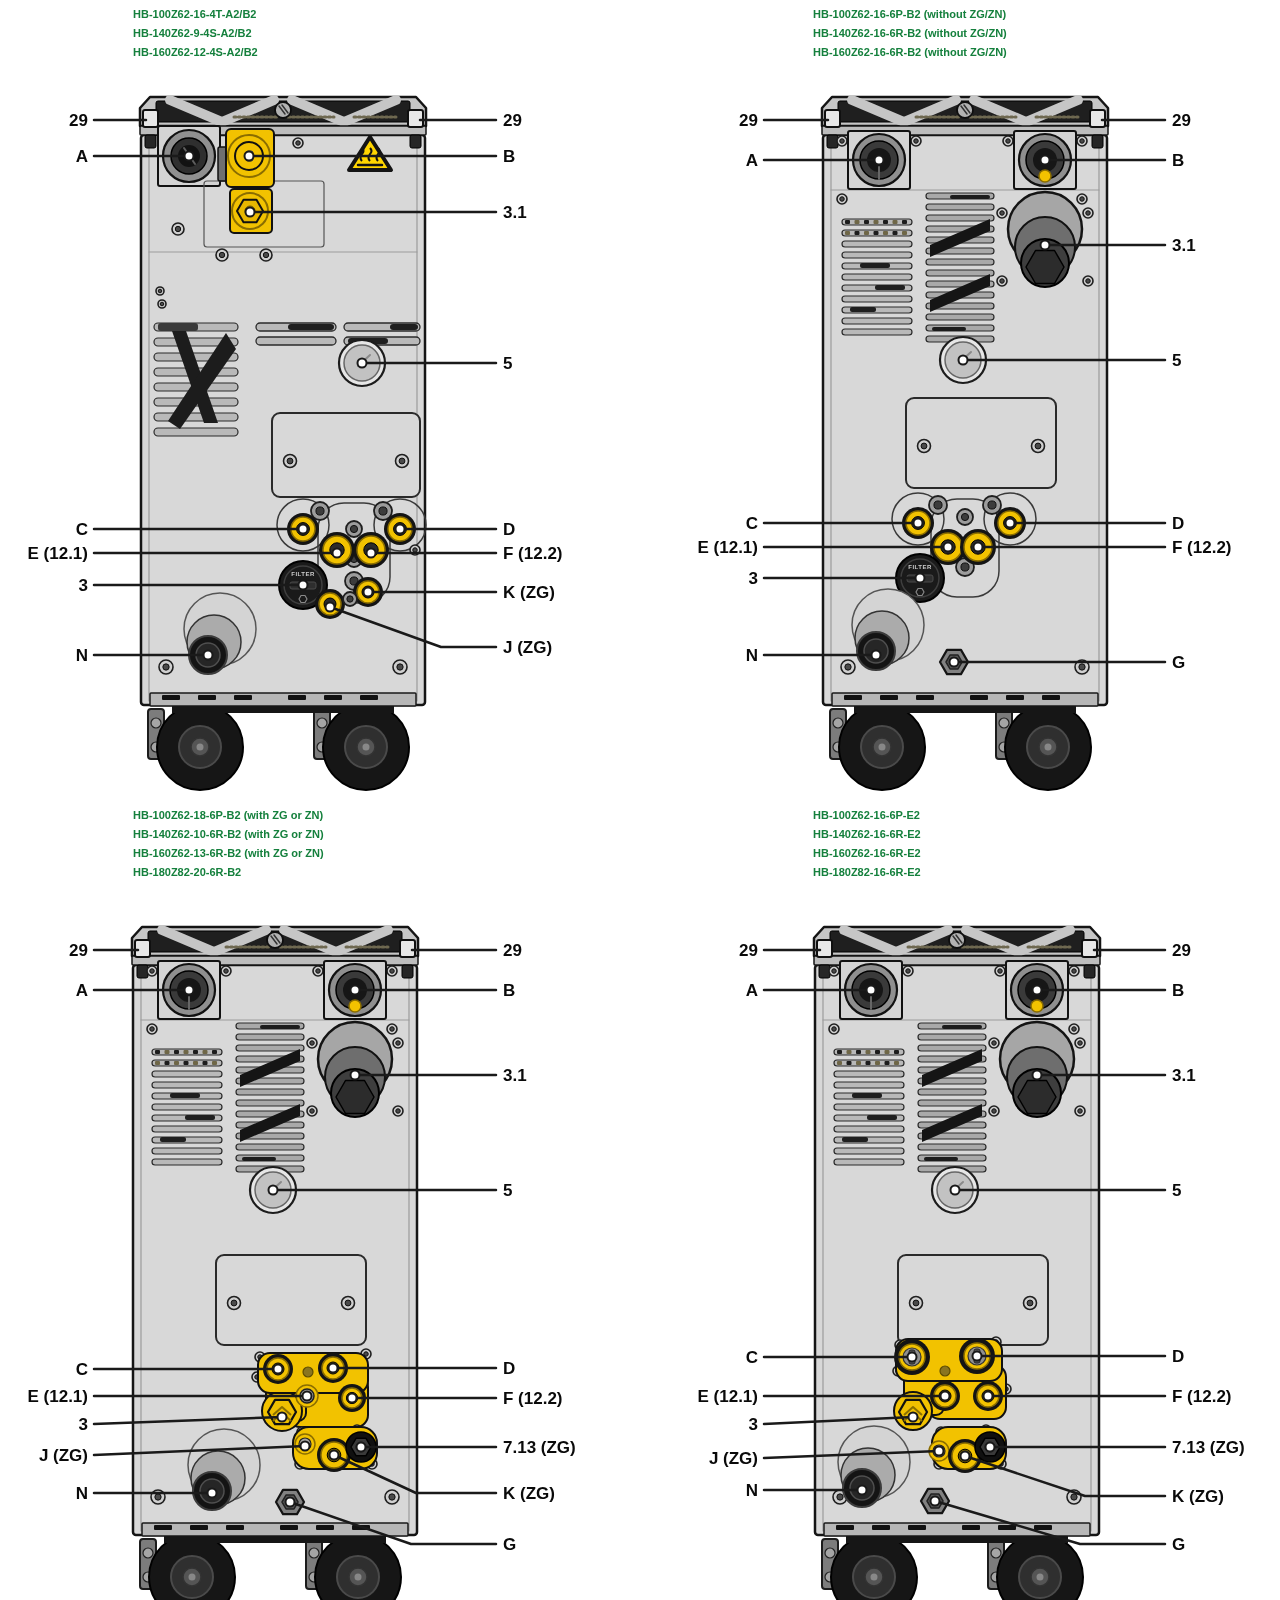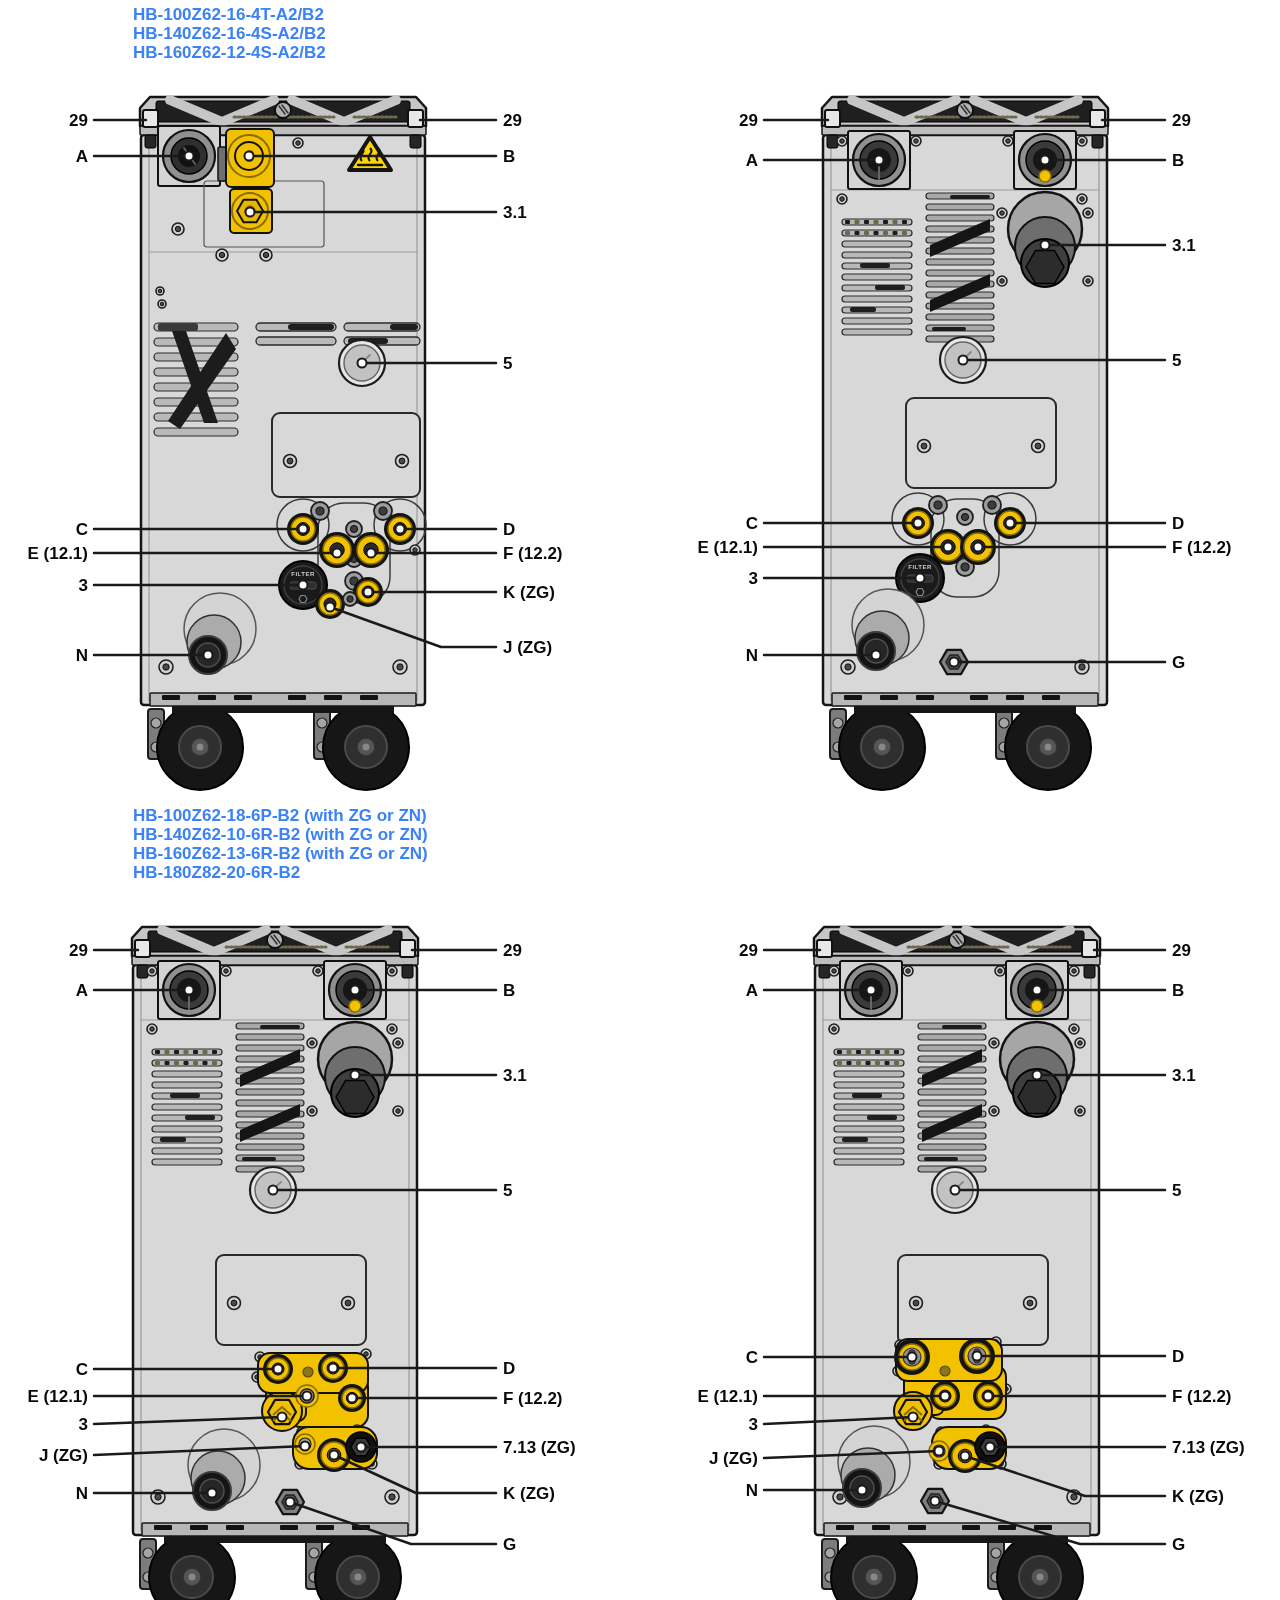--- a/index.html
+++ b/index.html
@@ -1,19 +1,19 @@
 <!DOCTYPE html>
 <html><head>
 <meta charset="utf-8">
 <style>
   html,body{margin:0;padding:0;background:#fff;}
   #root{position:relative;width:1280px;height:1600px;background:#ffffff;overflow:hidden;
         font-family:"Liberation Sans",sans-serif;}
   #diagram{position:absolute;left:0;top:0;}
-  .title-block{position:absolute;color:#3b82f6;font-weight:bold;font-size:17px;line-height:19px;white-space:nowrap;}
+  .title-block{position:absolute;color:#15803d;font-weight:bold;font-size:11px;line-height:19px;white-space:nowrap;}
   text.callout{font-family:"Liberation Sans",sans-serif;font-weight:bold;font-size:17px;fill:#0a0a0a;}
   text.knob{font-family:"Liberation Sans",sans-serif;font-weight:bold;font-size:6px;fill:#cccccc;letter-spacing:.5px;}
 </style>
 </head>
 <body>
 
 <div id="root">
   <svg id="diagram" width="1280" height="1600" viewBox="0 0 1280 1600">
       <g>
         <g transform="translate(138,95)">
@@ -1101,22 +1101,33 @@
           <circle cx="965" cy="1456" r="4.5" fill="#ffffff" stroke="#1a1a1a" stroke-width="2"></circle>
           <text x="1172" y="1502" text-anchor="start" class="callout">K (ZG)</text>
           <polyline points="1165,1544 1080,1544 935,1501" fill="none" stroke="#1a1a1a" stroke-width="2.5" stroke-linejoin="round" stroke-linecap="round"></polyline>
           <circle cx="935" cy="1501" r="4.5" fill="#ffffff" stroke="#1a1a1a" stroke-width="2"></circle>
           <text x="1172" y="1550" text-anchor="start" class="callout">G</text>
         </g>
       </g>
     </svg>
 <div class="title-block" style="left: 133px; top: 5px;">
       <div>HB-100Z62-16-4T-A2/B2</div>
-      <div>HB-140Z62-16-4S-A2/B2</div>
+      <div>HB-140Z62-9-4S-A2/B2</div>
       <div>HB-160Z62-12-4S-A2/B2</div>
+    </div>
+    <div class="title-block" style="left: 813px; top: 5px;">
+      <div>HB-100Z62-16-6P-B2 (without ZG/ZN)</div>
+      <div>HB-140Z62-16-6R-B2 (without ZG/ZN)</div>
+      <div>HB-160Z62-16-6R-B2 (without ZG/ZN)</div>
     </div>
     <div class="title-block" style="left: 133px; top: 806px;">
       <div>HB-100Z62-18-6P-B2 (with ZG or ZN)</div>
       <div>HB-140Z62-10-6R-B2 (with ZG or ZN)</div>
       <div>HB-160Z62-13-6R-B2 (with ZG or ZN)</div>
       <div>HB-180Z82-20-6R-B2</div>
     </div>
+    <div class="title-block" style="left: 813px; top: 806px;">
+      <div>HB-100Z62-16-6P-E2</div>
+      <div>HB-140Z62-16-6R-E2</div>
+      <div>HB-160Z62-16-6R-E2</div>
+      <div>HB-180Z82-16-6R-E2</div>
+    </div>
   </div>
 
 </body></html>

